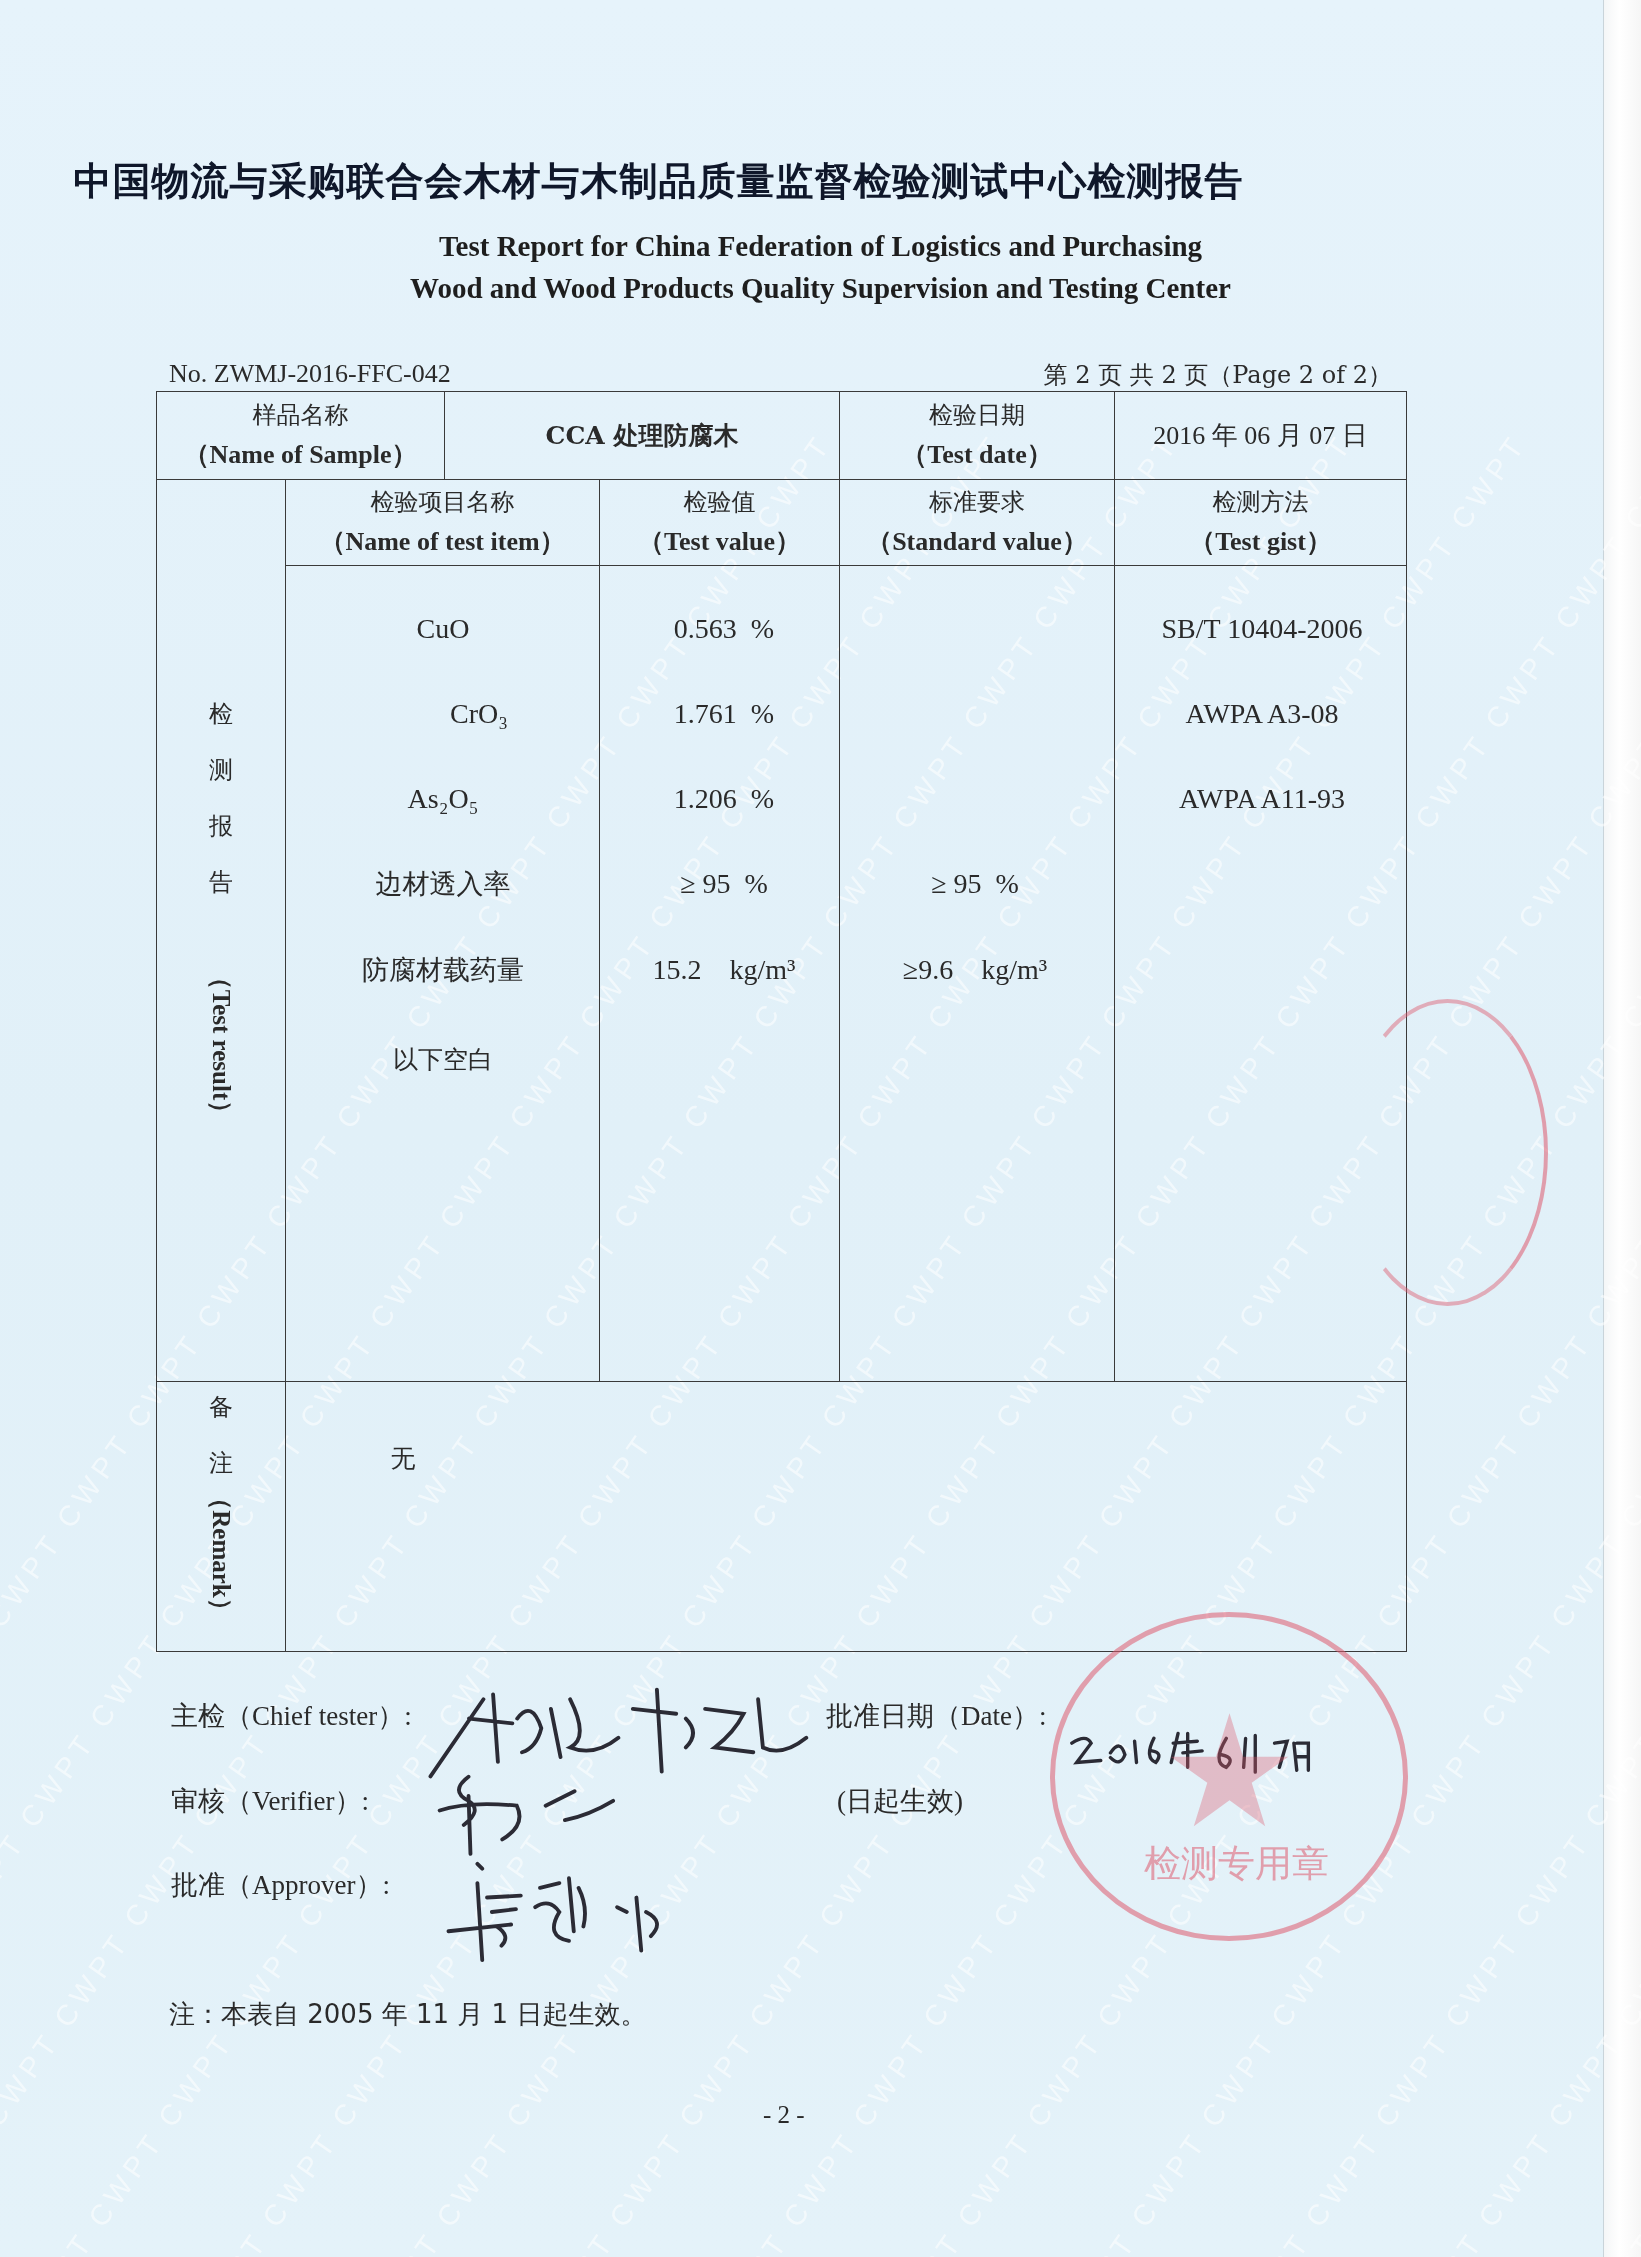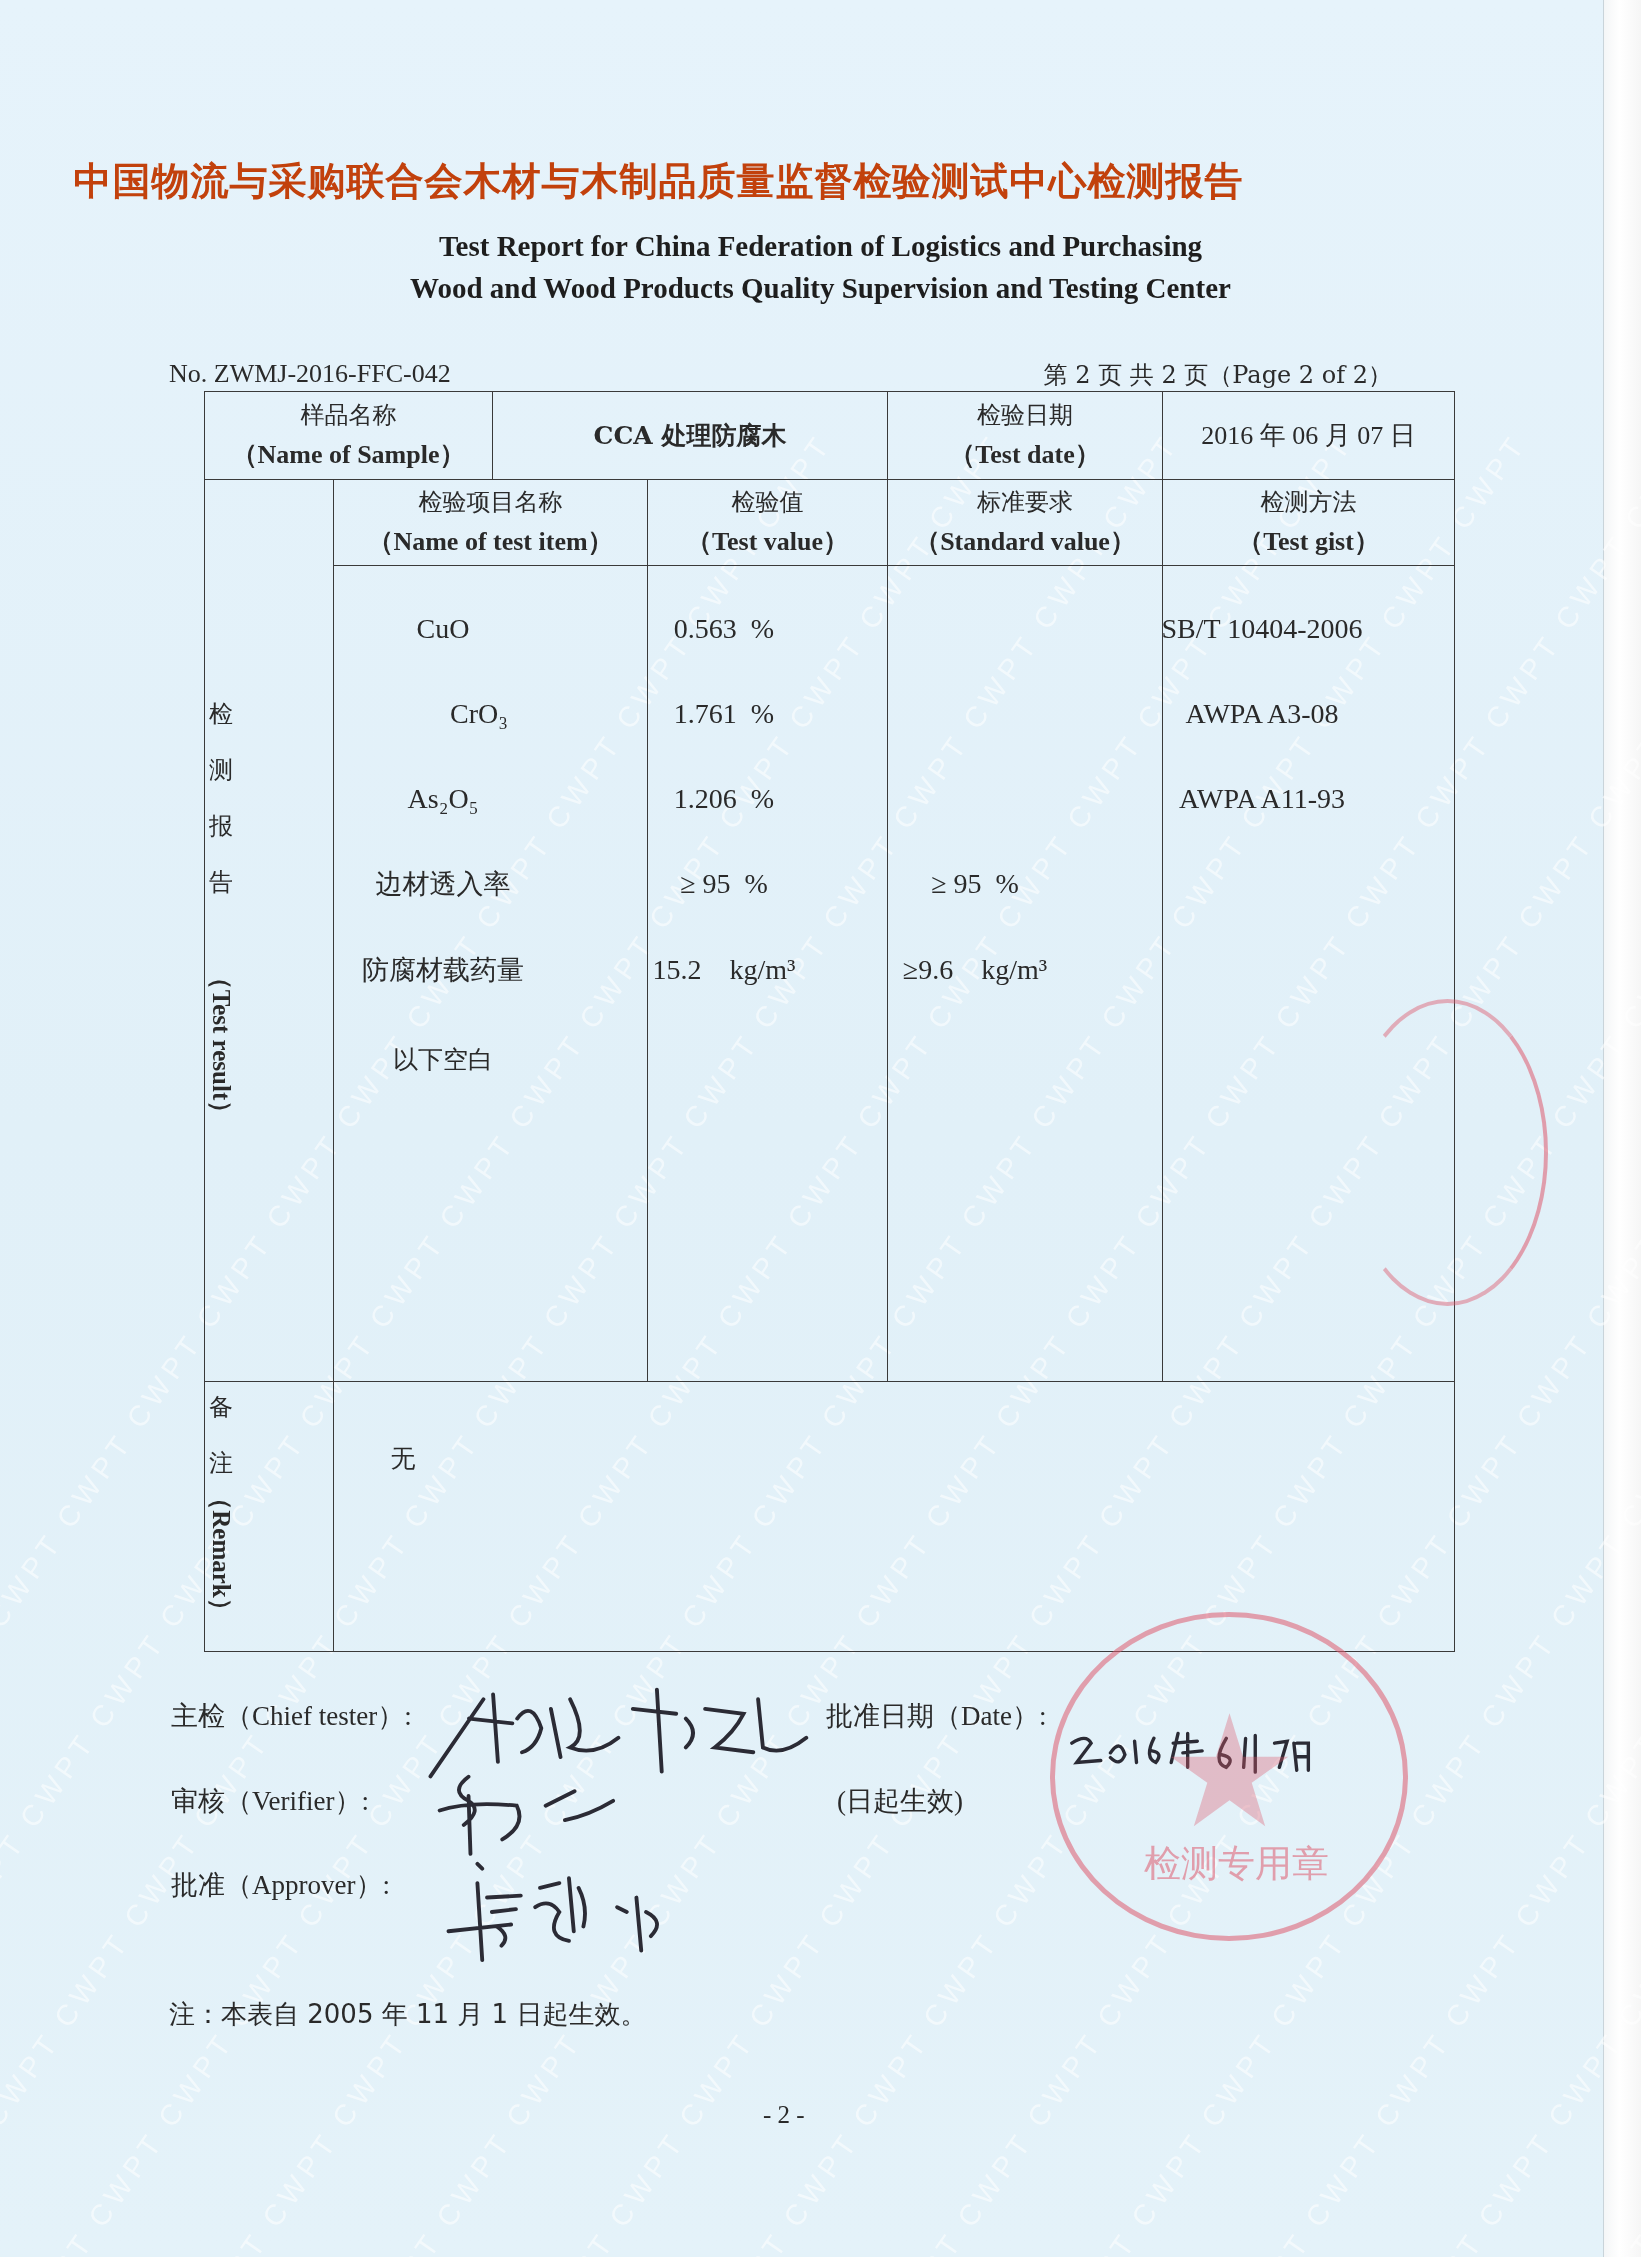--- a/index.html
+++ b/index.html
@@ -23,29 +23,29 @@
   }
   .watermark .wm-row {
     position: absolute; white-space: nowrap; color: rgba(255,255,255,0.55);
     font-family: "Liberation Sans", sans-serif; font-size: 29px; letter-spacing: 5.8px;
     transform: rotate(-55deg); transform-origin: left top;
   }
   .abs { position: absolute; }
   .title-cn {
     left: 0; width: 1317px; top: 156px; text-align: center;
     font-family: "DejaVu Sans", sans-serif; font-weight: bold; font-size: 38px; letter-spacing: 1px;
-    color: #c2410c;
+    color: #0f172a;
   }
   .title-en {
     left: 0; width: 1641px; text-align: center; font-weight: bold; font-size: 29px; color: #1e1e1e;
   }
   .meta { font-size: 26px; top: 359px; }
   table.report {
     position: absolute; left: 156px; top: 391px; width: 1251px;
-    border-collapse: collapse; table-layout: fixed; margin-left: 48px;
+    border-collapse: collapse; table-layout: fixed;
   }
   table.report td {
     border: 1.9px solid #3a3a3a; padding: 0; text-align: center; vertical-align: middle;
     font-size: 26px; line-height: 1.6;
   }
   .bold-en { font-weight: bold; }
   .cn { font-family: "DejaVu Sans", sans-serif; font-size: 24px; }
   .cell-text { position: absolute; font-size: 28px; white-space: nowrap; transform: translate(-50%, -50%); }
   .vlabel-cn { position: absolute; font-family: "DejaVu Sans", sans-serif; font-size: 24px; transform: translate(-50%,-50%); }
   .vlabel-en {

